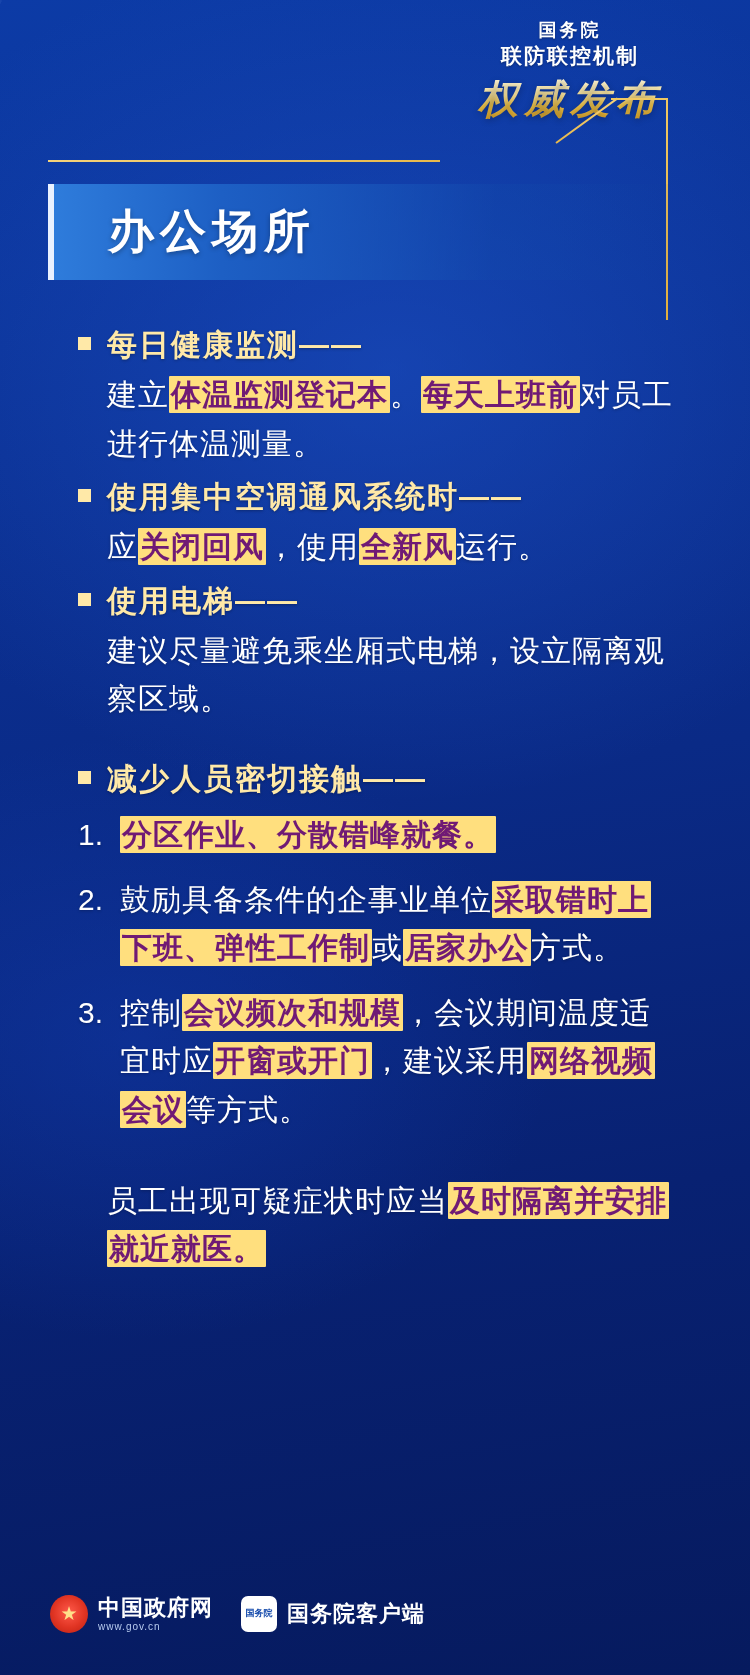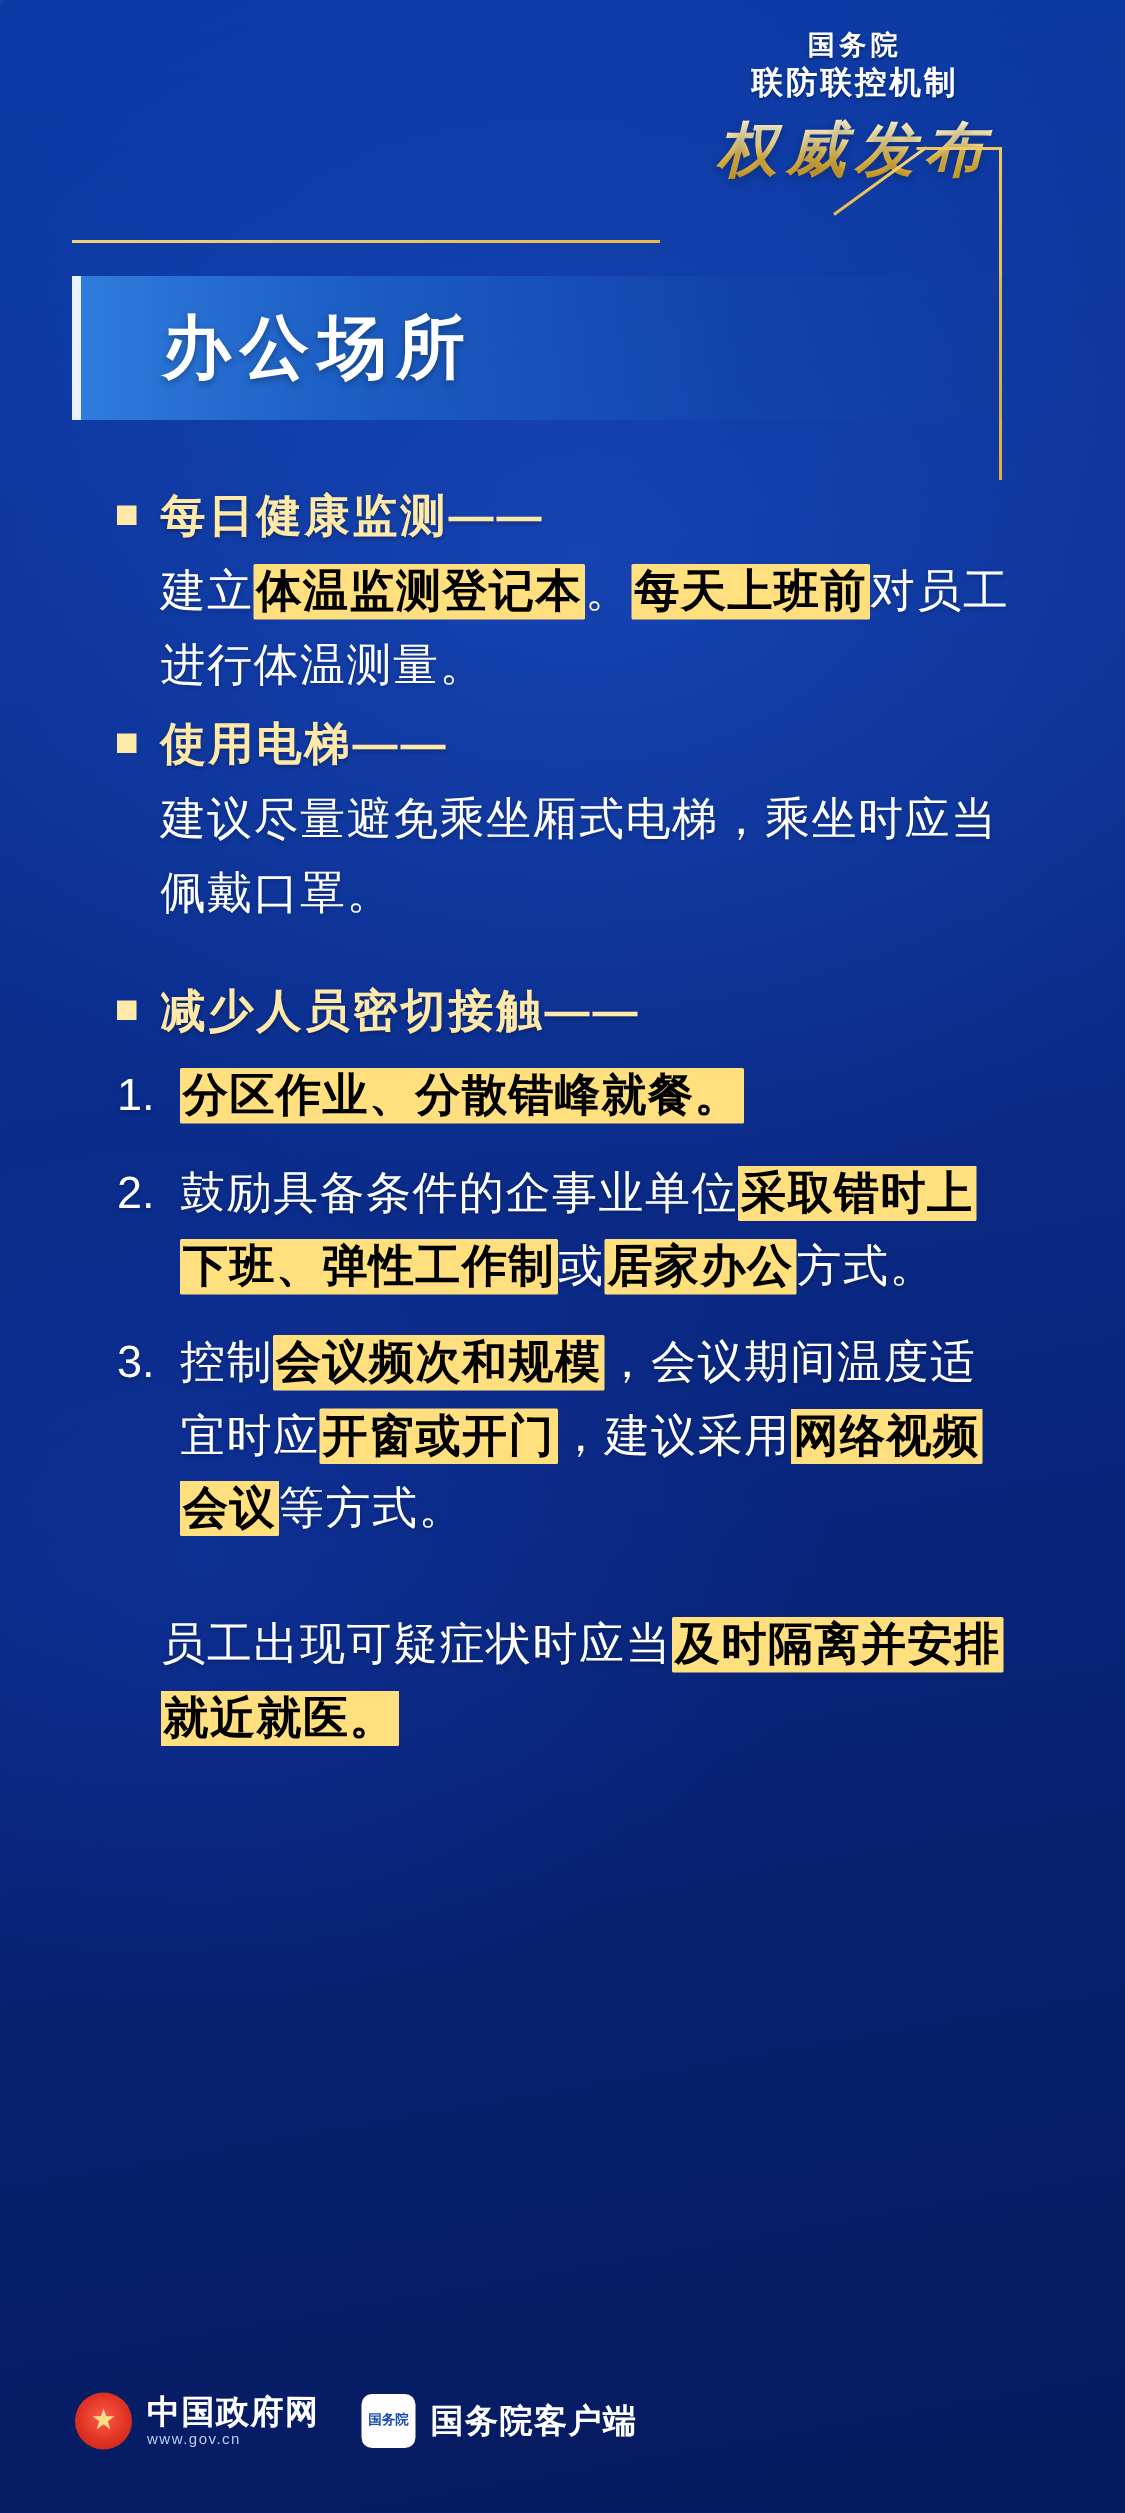--- a/index.html
+++ b/index.html
@@ -166,21 +166,21 @@
     color: #ffffff;
     font-size: 30px;
     line-height: 1.62;
     letter-spacing: 1px;
     padding-left: 29px;
     text-shadow: 0 1px 3px rgba(0,0,0,0.25);
   }
 
   .hl {
     background: #ffdf7e;
-    color: #000000;
+    color: #701a75;
     padding: 2px 2px;
     border-radius: 1px;
     font-weight: 700;
     box-decoration-break: clone;
     -webkit-box-decoration-break: clone;
     text-shadow: none;
   }
 
   .numlist { margin-top: 10px; }
   .numitem {
@@ -302,28 +302,37 @@
     <div class="block">
       <div class="heading">
         <span class="sq"></span>
         <span>每日健康监测——</span>
       </div>
       <div class="para">
         <span>建立</span><span class="hl">体温监测登记本</span><span>。</span><span class="hl">每天上班前</span><span>对员工进行体温测量。</span>
       </div>
     </div>
 
+    <div class="block">
+      <div class="heading">
+        <span class="sq"></span>
+        <span>使用集中空调通风系统时——</span>
+      </div>
+      <div class="para">
+        <span>应</span><span class="hl">关闭回风</span><span>，使用</span><span class="hl">全新风</span><span>运行。</span>
+      </div>
+    </div>
 
     <div class="block">
       <div class="heading">
         <span class="sq"></span>
         <span>使用电梯——</span>
       </div>
       <div class="para">
-        <span>建议尽量避免乘坐厢式电梯，乘坐时应当佩戴口罩。</span>
+        <span>建议尽量避免乘坐厢式电梯，设立隔离观察区域。</span>
       </div>
     </div>
 
     <div class="spacer-lg"></div>
 
     <div class="block">
       <div class="heading">
         <span class="sq"></span>
         <span>减少人员密切接触——</span>
       </div>

